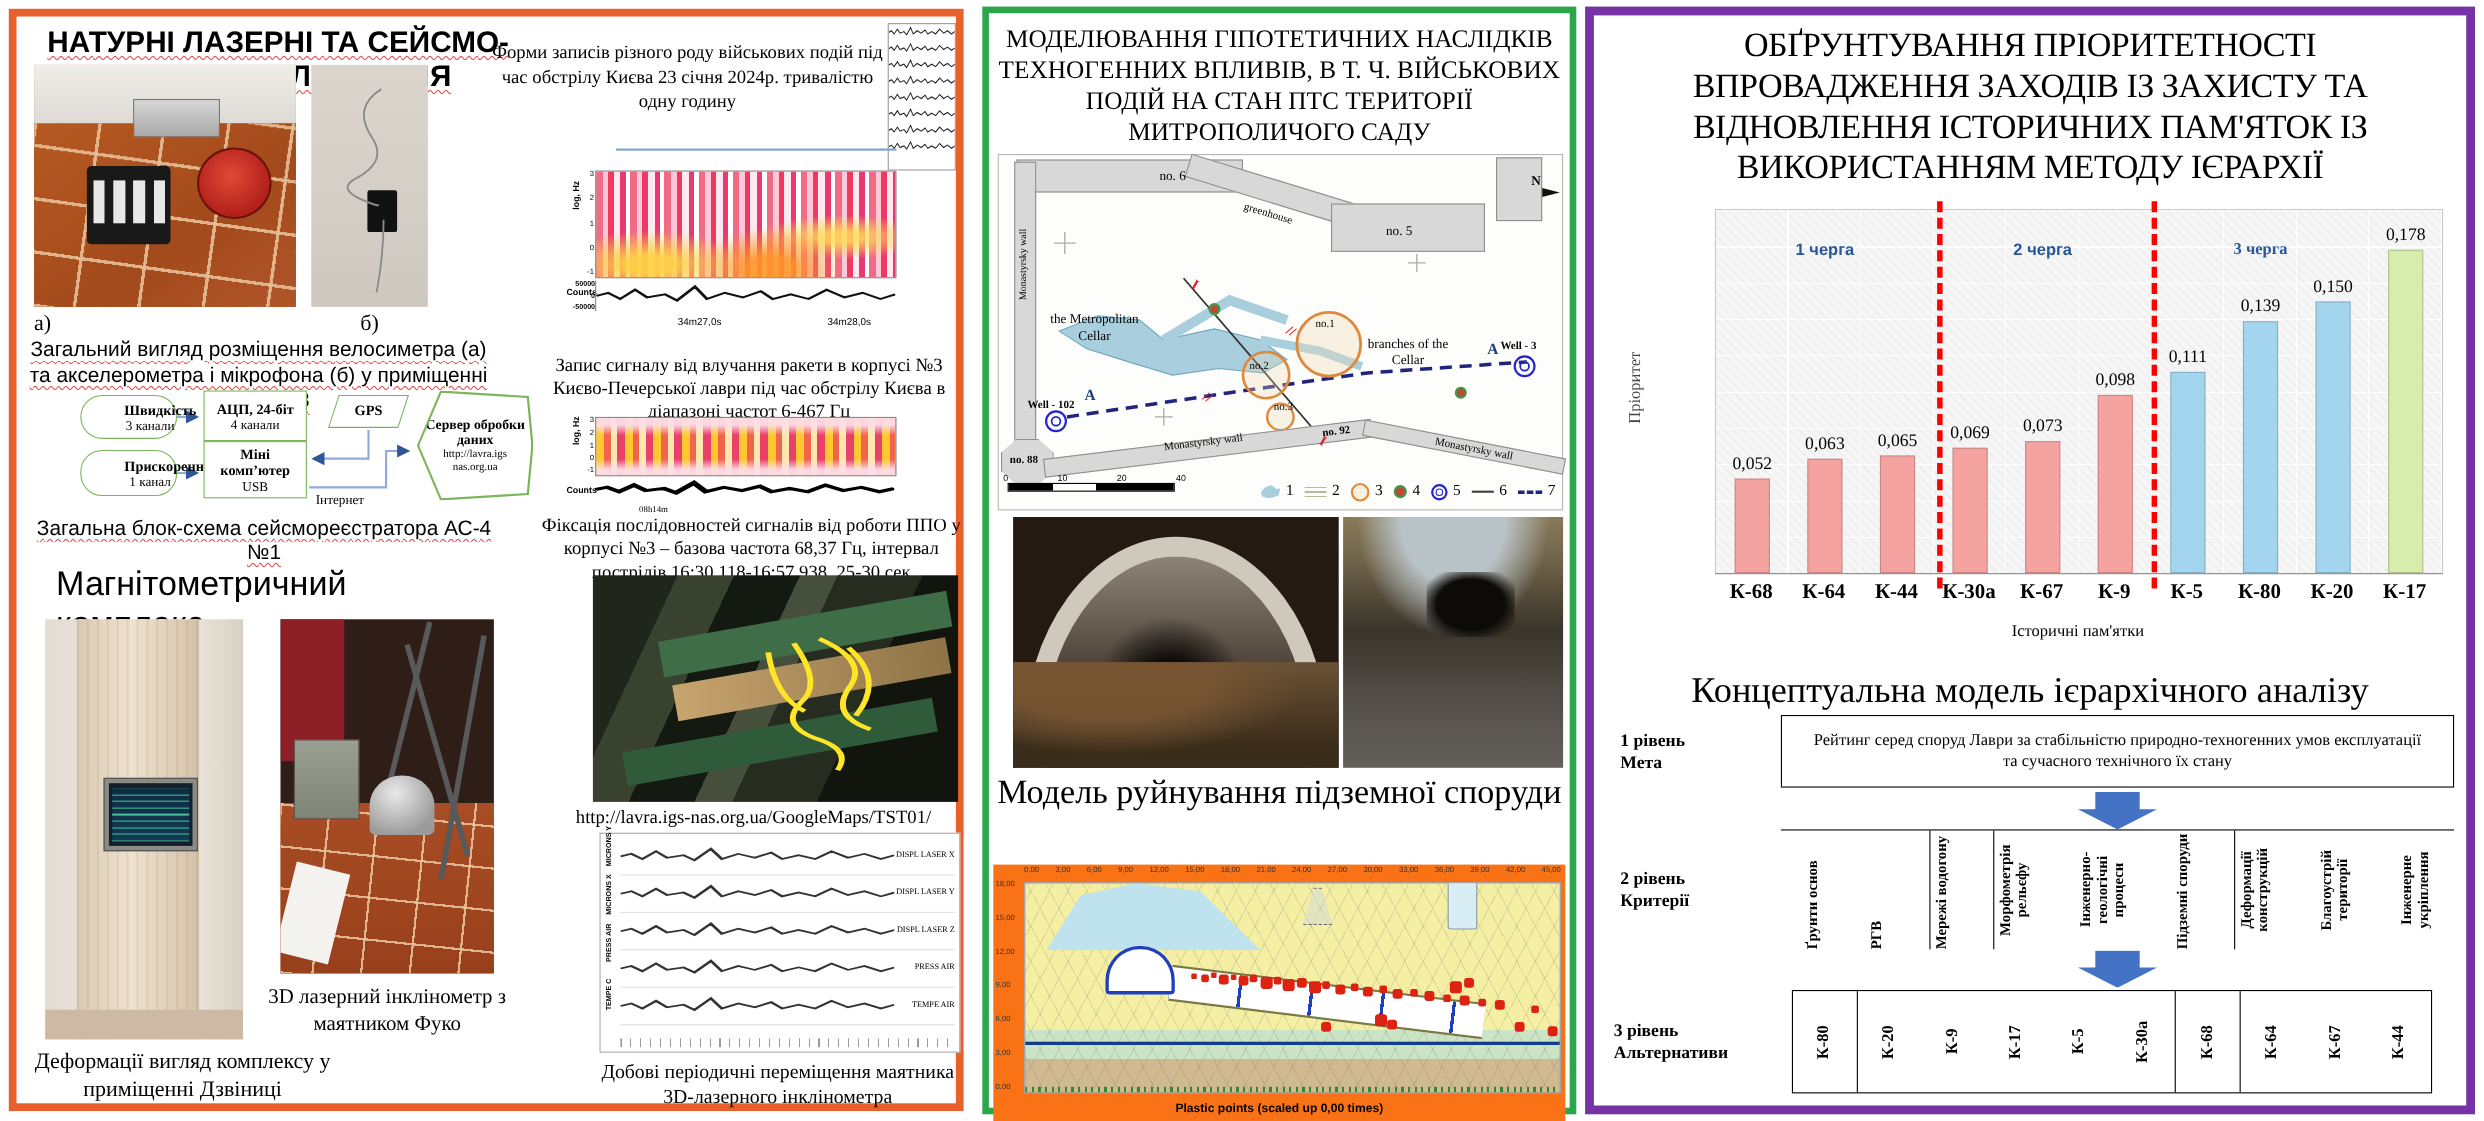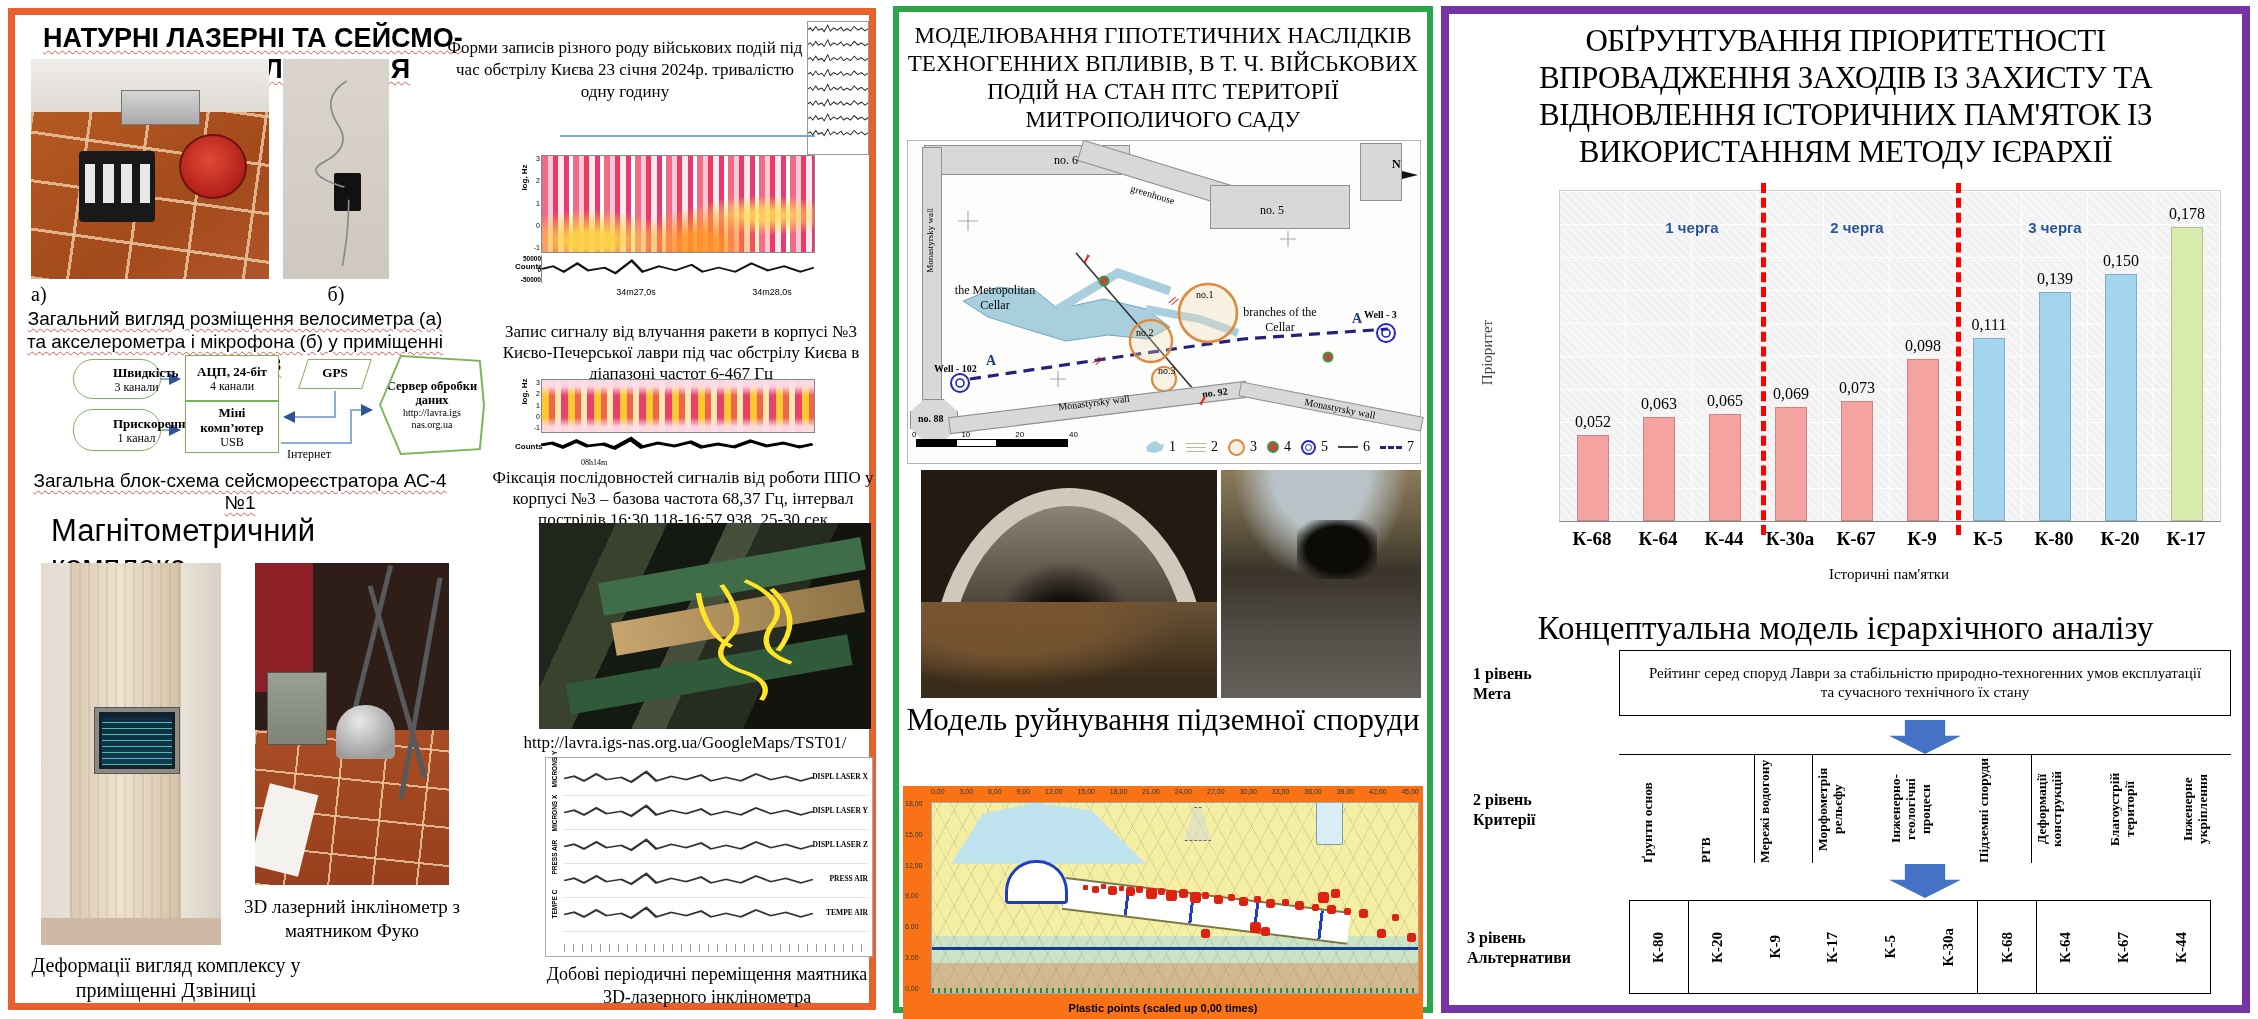--- a/index.html
+++ b/index.html
@@ -102,21 +102,21 @@
   .roof1{position:absolute;left:18%;top:18%;width:80%;height:16%;background:#3e6d47;transform:rotate(-10deg);}
   .roof2{position:absolute;left:8%;top:66%;width:86%;height:15%;background:#2f5b3a;transform:rotate(-10deg);}
   .lavra-band{position:absolute;left:22%;top:38%;width:76%;height:16%;background:linear-gradient(90deg,#c8a46e,#8e7346);transform:rotate(-10deg);}
   .url-line{left:468px;top:718px;width:404px;font-size:17px;}
   .incl{left:530px;top:742px;width:326px;height:198px;background:#fff;border:1px solid #aaa;}
   .incl-left{position:absolute;left:0;top:0;width:16px;height:88%;display:flex;flex-direction:column;justify-content:space-around;}
   .incl-left span{transform:rotate(-90deg);font-size:6.5px;white-space:nowrap;font-weight:bold;}
   .incl-rows{position:absolute;left:18px;top:4px;right:4px;height:86%;display:flex;flex-direction:column;}
   .incl-row{flex:1;position:relative;border-bottom:1px solid #e2e2e2;}
   .incl-row svg{position:absolute;left:0;top:15%;width:82%;height:70%;}
-  .incl-row .rl{position:absolute;right:0;top:30%;font-size:7.5px;font-weight:bold;font-family:"Liberation Serif",serif;}
+  .incl-row .rl{position:absolute;right:0;top:30%;font-size:7.5px;font-weight:normal;font-family:"Liberation Serif",serif;}
   .incl-x{position:absolute;left:18px;right:4px;bottom:4px;height:8px;
     background:repeating-linear-gradient(90deg,#999 0 1px,transparent 1px 9px);}
   .cap-incl{left:518px;top:948px;width:348px;font-size:18px;line-height:23px;}
   
   .mp-title{left:6px;top:10px;width:516px;font-size:23px;line-height:28px;}
   .map{left:8px;top:128px;width:512px;height:322px;background:#fdfdfb;border:1px solid #b5b5b5;}
   .map .bld{position:absolute;background:#d8d8d8;border:1px solid #8f8f8f;box-sizing:border-box;}
   .map .lbl{position:absolute;font-family:"Liberation Serif",serif;font-size:10px;white-space:nowrap;}
   .map .lbl.big{font-size:12px;}
   .map .sec-a{color:#1a3f7d;font-weight:bold;font-size:14px;}
@@ -648,23 +648,23 @@
             <div class="slot">
               <div class="bval">0,150</div>
               <div class="bar" style="height: 247.5px; background: rgb(163, 213, 239);"></div>
             </div>
             <div class="slot">
               <div class="bval">0,178</div>
               <div class="bar" style="height: 293.7px; background: rgb(215, 236, 173);"></div>
             </div>
           </div>
         <div id="grplbls">
-            <div class="grplbl" style="left: 15%; margin-left: 33px;">1 черга</div>
+            <div class="grplbl" style="left: 15%;">1 черга</div>
             <div class="grplbl" style="left: 45%;">2 черга</div>
-            <div class="grplbl" style="left: 75%;">3 черга</div>
+            <div class="grplbl" style="left: 75%; font-family: Liberation Serif, serif;">3 черга</div>
           </div>
         <div id="vlines">
             <div class="vline" style="left: 30.5%;"></div>
             <div class="vline" style="left: 60%;"></div>
           </div>
       </div>
       <div class="xlabels" id="xlabels">
           <div>К-68</div>
           <div>К-64</div>
           <div>К-44</div>

